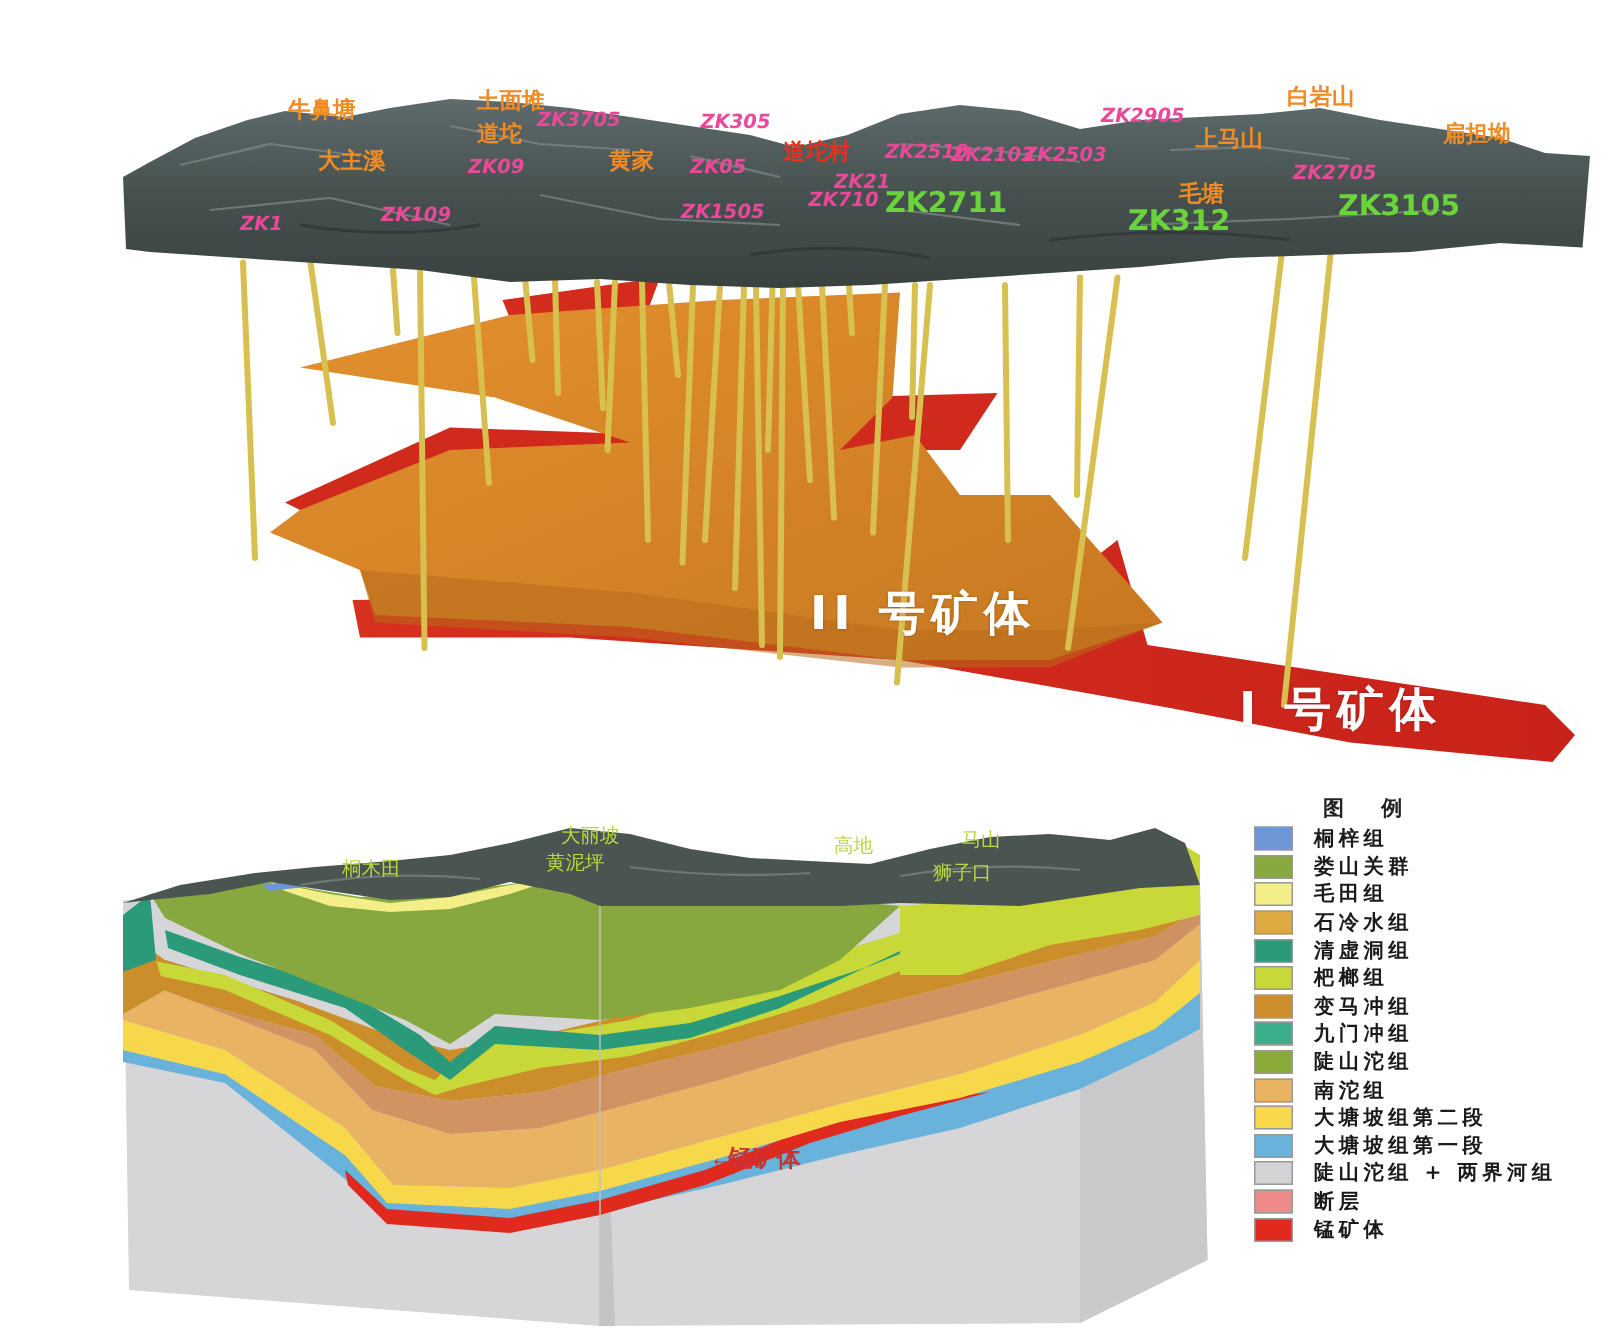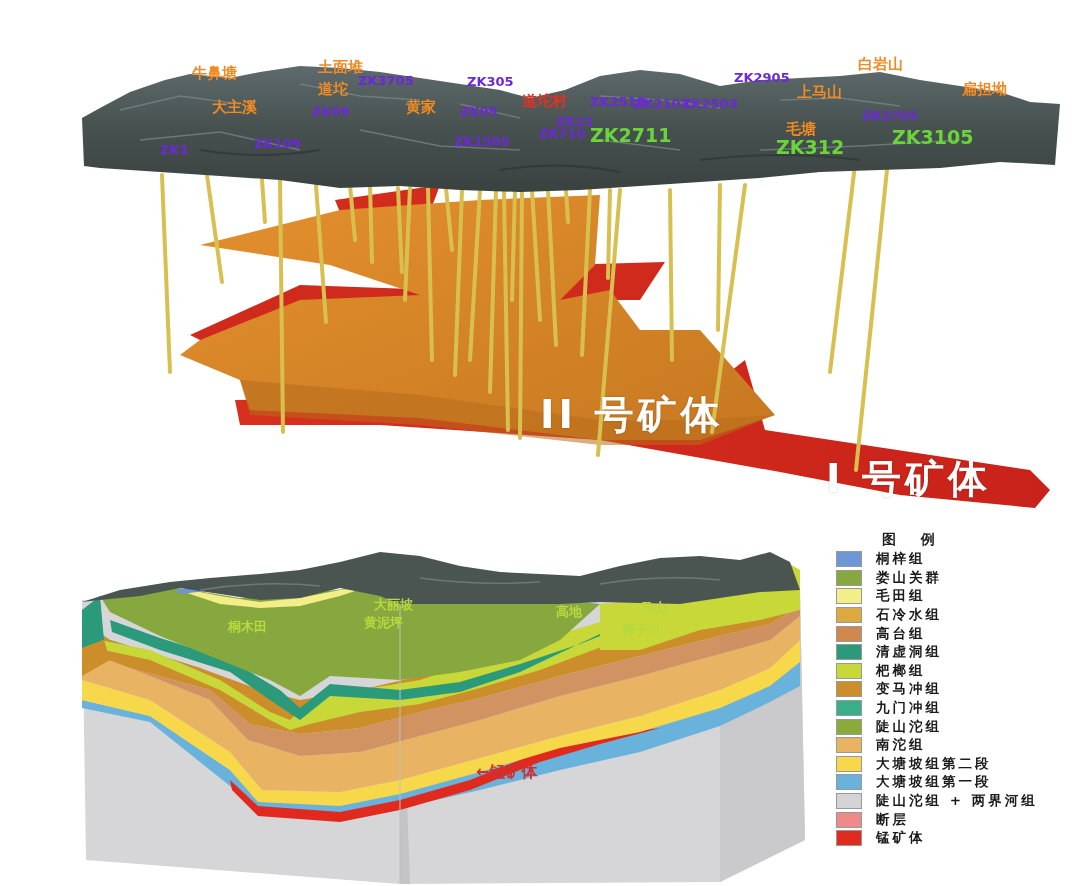--- a/index.html
+++ b/index.html
@@ -1,25 +1,25 @@
 <!DOCTYPE html>
 <html><head>
 <meta charset="utf-8">
 <style>
   html,body{margin:0;padding:0;background:#ffffff;}
   body{width:1082px;height:886px;position:relative;overflow:hidden;font-family:"DejaVu Sans",sans-serif;}
   .layer{position:absolute;left:0;top:0;width:1082px;height:886px;}
   .lbl{position:absolute;font-weight:bold;white-space:nowrap;}
   .orange{color:#f08a22;font-size:15px;}
-  .green{color:#6d28d9;font-size:13px;}
+  .green{color:#ec4899;font-size:13px;font-style:italic;}
   .red{color:#e83020;font-size:15px;}
   .big-green{color:#6ad43a;font-size:19px;}
-  .ore-label{position:absolute;color:#ffffff;font-size:39px;font-weight:bold;letter-spacing:4px;white-space:nowrap;text-shadow:0 0 2px rgba(0,0,0,0.25);}
-  .sec-lbl{position:absolute;color:#b8d840;font-size:13px;font-weight:bold;white-space:nowrap;margin-top:48px;}
-  .mn-lbl{position:absolute;color:#d03030;font-size:16px;font-weight:bold;white-space:nowrap;}
+  .ore-label{position:absolute;color:#ffffff;font-size:31px;font-weight:bold;letter-spacing:4px;white-space:nowrap;text-shadow:0 0 2px rgba(0,0,0,0.25);}
+  .sec-lbl{position:absolute;color:#b8d840;font-size:13px;font-weight:normal;white-space:nowrap;}
+  .mn-lbl{position:absolute;color:#d03030;font-size:16px;font-weight:bold;white-space:nowrap;font-family:Liberation Mono, monospace;}
   .legend{position:absolute;left:836px;top:528px;width:240px;}
   .legend-title{font-family:"DejaVu Serif",serif;font-size:14px;font-weight:bold;color:#222;margin-left:46px;letter-spacing:10px;height:22px;line-height:22px;}
   .legend-item{display:flex;align-items:center;height:18.6px;}
   .swatch{width:26px;height:16px;border:1px solid #999;box-sizing:border-box;margin-right:14px;flex:none;}
   .legend-text{font-family:"DejaVu Serif",serif;font-size:13.5px;font-weight:bold;color:#1a1a1a;letter-spacing:3px;}
 </style>
 </head>
 <body>
 
 <svg class="layer" viewBox="0 0 1082 886" xmlns="http://www.w3.org/2000/svg">
@@ -107,21 +107,21 @@
     <div class="lbl green" style="left: 432px; top: 74px; margin-left: 35px;">ZK305</div>
     <div class="lbl green" style="left: 460px; top: 104px;">ZK05</div>
     <div class="lbl green" style="left: 454px; top: 134px;">ZK1505</div>
     <div class="lbl green" style="left: 539px; top: 126px;">ZK710</div>
     <div class="lbl green" style="left: 556px; top: 114px;">ZK21</div>
     <div class="lbl green" style="left: 590px; top: 94px;">ZK2510</div>
     <div class="lbl green" style="left: 634px; top: 96px;">ZK2103</div>
     <div class="lbl green" style="left: 682px; top: 96px;">ZK2503</div>
     <div class="lbl big-green" style="left: 590px; top: 124px;">ZK2711</div>
     <div class="lbl green" style="left: 734px; top: 70px;">ZK2905</div>
-    <div class="lbl big-green" style="left: 776px; top: 136px;">ZK312</div>
+    <div class="lbl big-green" style="left: 752px; top: 136px;">ZK312</div>
     <div class="lbl green" style="left: 862px; top: 108px;">ZK2705</div>
     <div class="lbl big-green" style="left: 892px; top: 126px;">ZK3105</div>
   </div>
 
 <div class="ore-label" style="left:540px;top:388px;">II 号矿体</div>
 <div class="ore-label" style="left:826px;top:452px;">I 号矿体</div>
 
 <svg class="layer" viewBox="0 0 1082 886" xmlns="http://www.w3.org/2000/svg">
 
   <polygon points="82,600 400,604 800,590 805,840 720,882 400,884 86,860" fill="#d6d6d8"></polygon>
@@ -187,24 +187,20 @@
       </div>
       <div class="legend-item">
         <span class="swatch" style="background: rgb(244, 238, 136);"></span>
         <span class="legend-text">毛田组</span>
       </div>
       <div class="legend-item">
         <span class="swatch" style="background: rgb(220, 170, 64);"></span>
         <span class="legend-text">石冷水组</span>
       </div>
       <div class="legend-item">
-        <span class="swatch" style="background: rgb(208, 135, 78);"></span>
-        <span class="legend-text">高台组</span>
-      </div>
-      <div class="legend-item">
         <span class="swatch" style="background: rgb(42, 154, 122);"></span>
         <span class="legend-text">清虚洞组</span>
       </div>
       <div class="legend-item">
         <span class="swatch" style="background: rgb(200, 216, 56);"></span>
         <span class="legend-text">杷榔组</span>
       </div>
       <div class="legend-item">
         <span class="swatch" style="background: rgb(204, 142, 42);"></span>
         <span class="legend-text">变马冲组</span>

